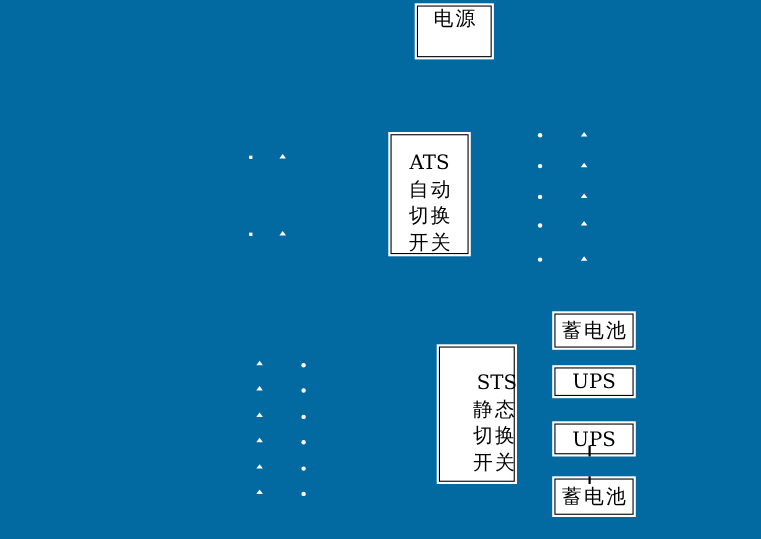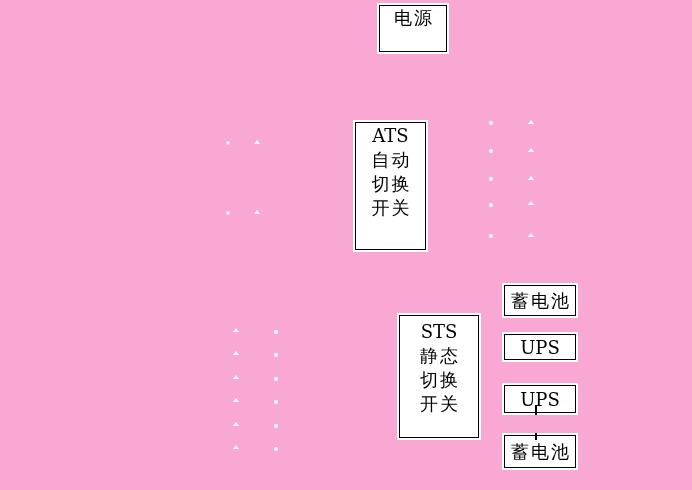--- a/index.html
+++ b/index.html
@@ -4,21 +4,21 @@
 <style>
   html, body {
     margin: 0;
     padding: 0;
     background: #000000;
   }
   .canvas {
     position: relative;
     width: 692px;
     height: 490px;
-    background: #f9a8d4;
+    background: #0369a1;
     overflow: hidden;
     font-family: "DejaVu Serif", "Liberation Serif", serif;
   }
   .box {
     position: absolute;
     background: #ffffff;
     color: #000000;
     display: flex;
     flex-direction: column;
     align-items: center;
@@ -35,23 +35,23 @@
   .line {
     font-size: 18px;
     line-height: 23px;
     white-space: nowrap;
     text-align: center;
   }
   .cjk { letter-spacing: 2px; margin-left: 2px; }
   .center { justify-content: center; }
 
   .b-surge { left: 377px; top: 3px;   width: 72px; height: 51px; padding-top: 3px; }
-  .b-ats   { left: 353px; top: 120px; width: 75px; height: 132px; padding-top: 4px; }
+  .b-ats   { left: 353px; top: 120px; width: 75px; height: 113px; padding-top: 4px; justify-content: flex-end; }
   .b-ats .line { line-height: 24px; }
-  .b-sts   { left: 397px; top: 313px; width: 84px; height: 127px; padding-top: 7px; }
+  .b-sts   { left: 397px; top: 313px; width: 73px; height: 127px; padding-top: 24px; align-items: flex-end; }
   .b-sts .line { line-height: 24px; }
   .b-batt1 { left: 502px; top: 283px; width: 76px; height: 35px; }
   .b-ups1  { left: 502px; top: 332px; width: 76px; height: 30px; }
   .b-ups2  { left: 502px; top: 383px; width: 76px; height: 32px; }
   .b-batt2 { left: 502px; top: 433px; width: 76px; height: 37px; }
 
   .marks {
     position: absolute;
     inset: 0;
     z-index: 3;

